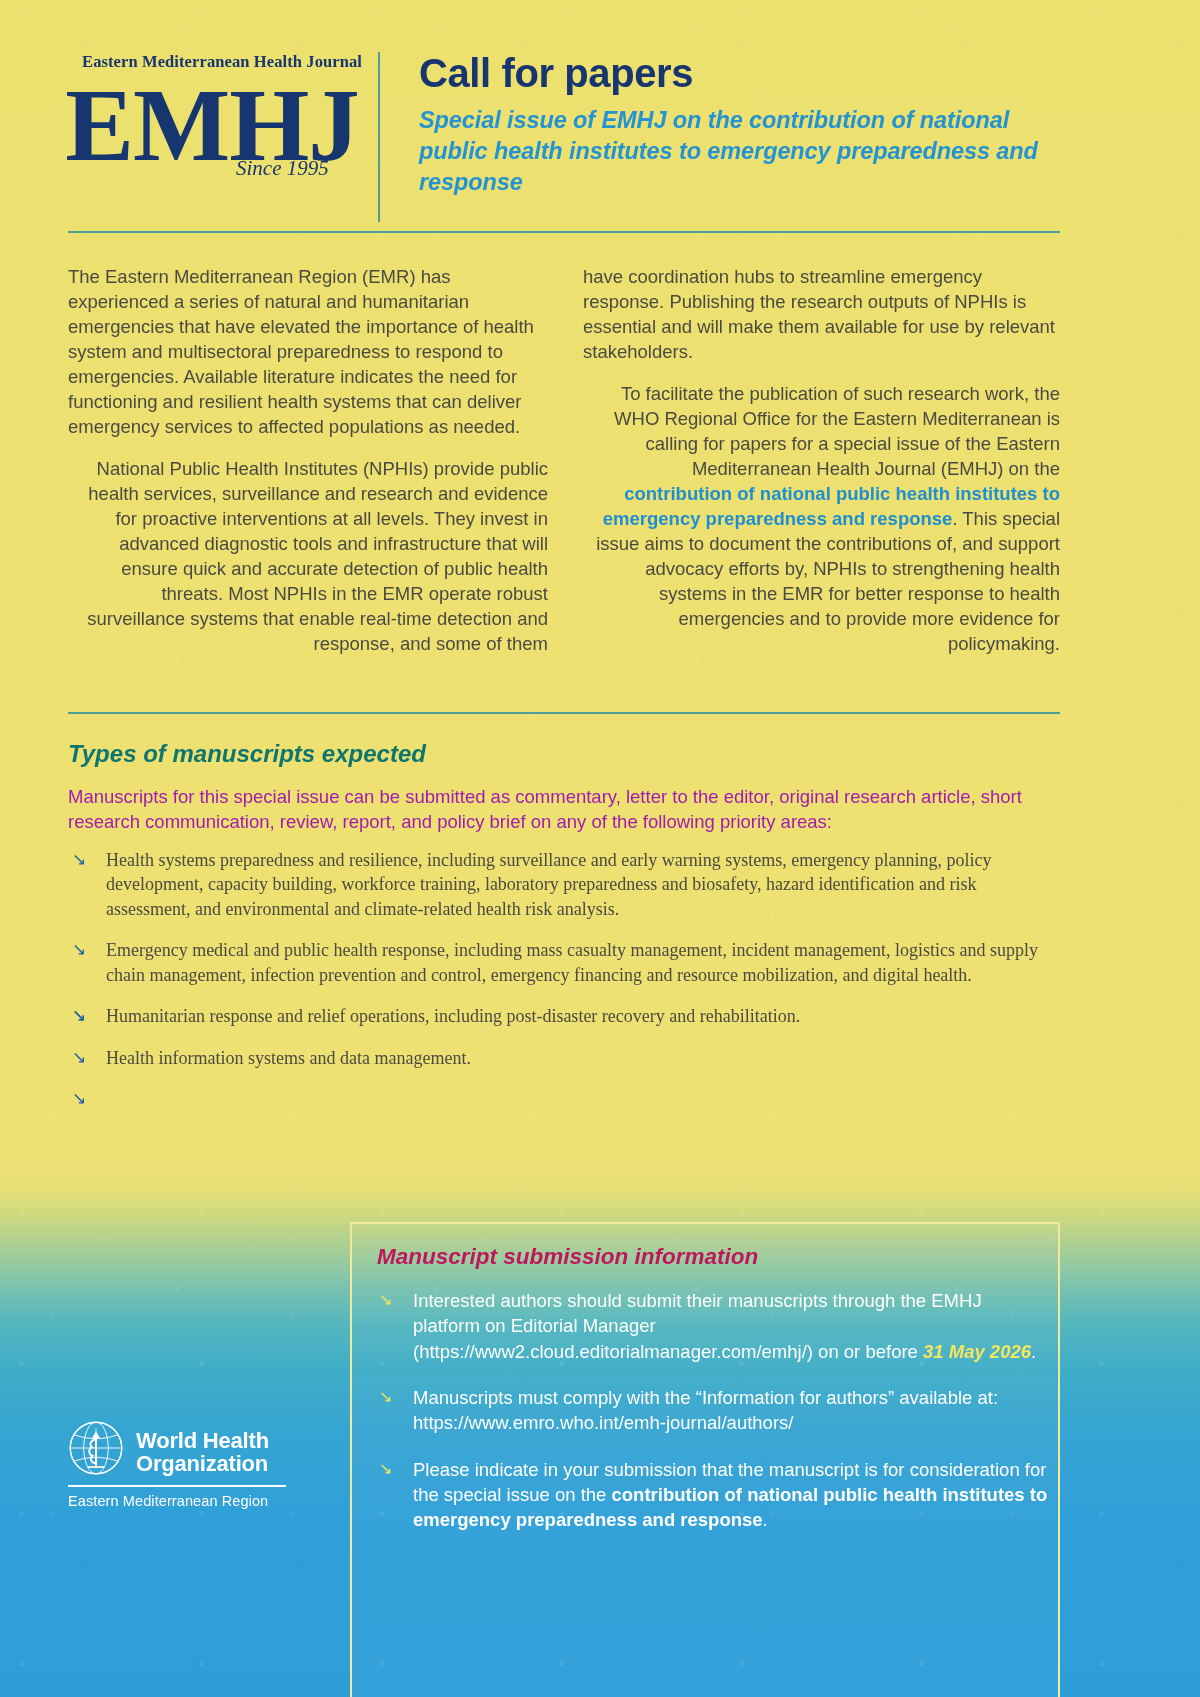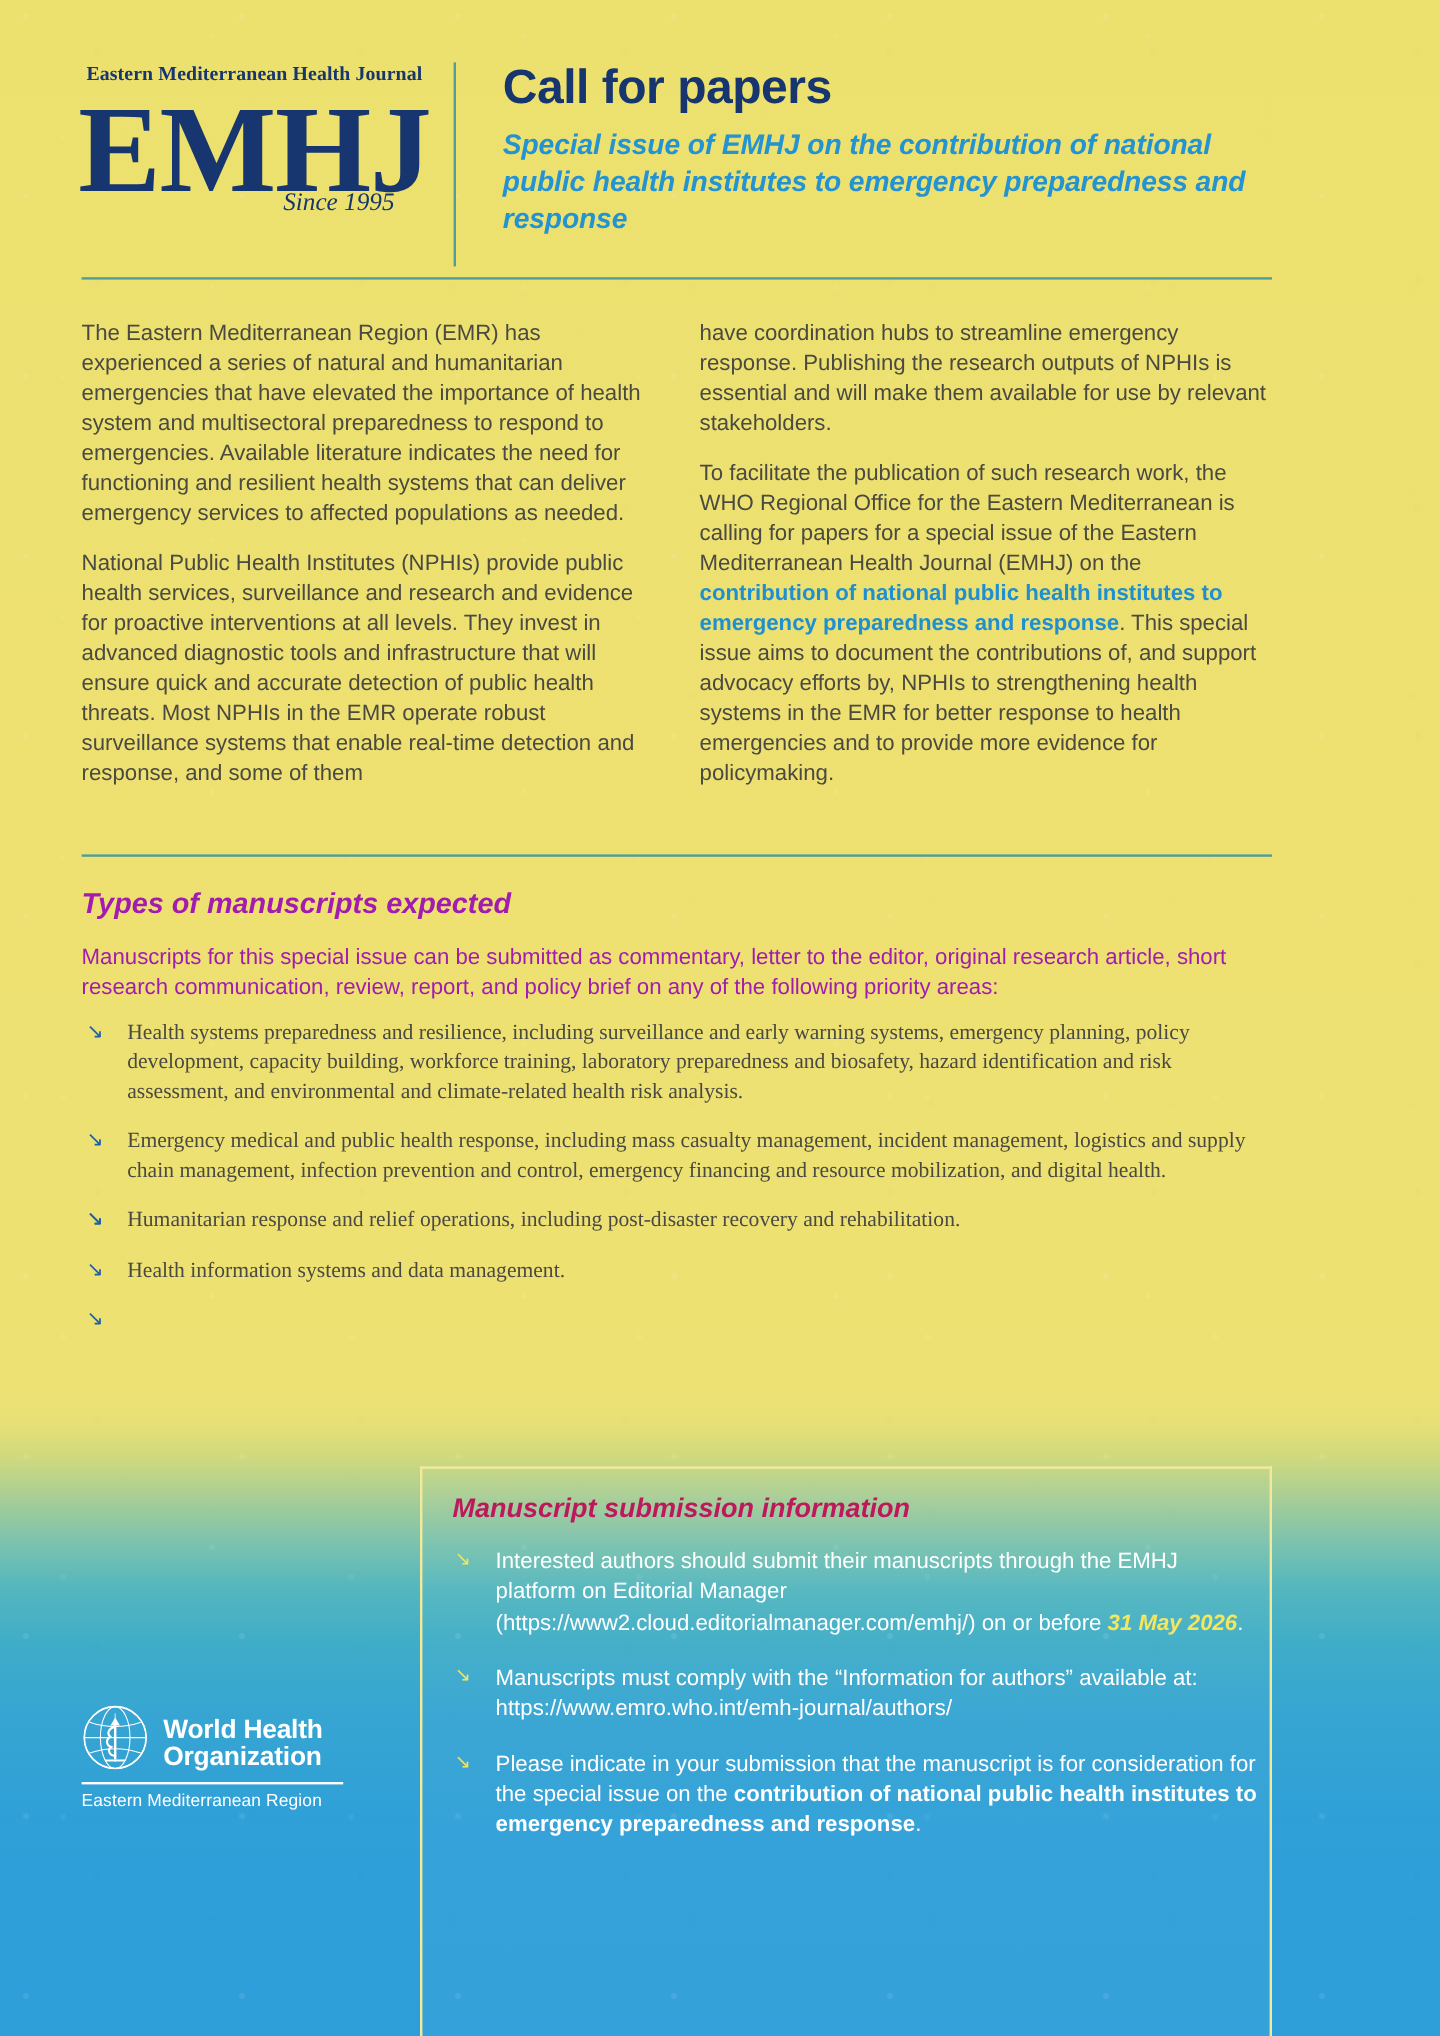--- a/index.html
+++ b/index.html
@@ -44,21 +44,21 @@
 
   #page { position:relative; z-index:2; width:1200px; height:1697px; }
 
   
   .header { position:absolute; left:0; top:0; width:1200px; height:250px; }
 
   .logo-block { position:absolute; left:62px; top:52px; width:300px; text-align:center; }
   .logo-top {
     font-family:"Liberation Serif", serif;
     font-weight:bold; font-size:16.5px; color:#17356f;
-    letter-spacing:.1px; white-space:nowrap;
+    letter-spacing:.1px; white-space:nowrap;text-align:right;
   }
   .logo-emhj {
     font-family:"Liberation Serif", serif;
     font-size:103px; line-height:.96; font-weight:bold; color:#17356f;
     letter-spacing:-1px; margin-top:4px; position:relative;
   }
   .logo-since {
     font-family:"Liberation Serif", serif;
     font-style:italic; font-size:21px; color:#17356f;
     position:absolute; right:30px; bottom:-6px;margin-top:35px;
@@ -76,29 +76,29 @@
   .head-sub {
     position:absolute; left:419px; top:105px; width:620px;
     font-size:23.5px; font-weight:bold; font-style:italic;
     color:#2393d2; line-height:1.32; letter-spacing:-.1px;
   }
 
   
   .col { position:absolute; font-size:18.5px; line-height:1.35; color:#4a4a42; }
   .col-left  { left:68px;  top:265px; width:480px; }
   .col-right { left:583px; top:265px; width:477px; }
-  .col p + p { margin-top:17px; }
+  .col p + p { margin-top:17px;text-align:right; }
   .hl-blue { color:#1e8fd0; font-weight:bold; }
 
   .hrule-mid { position:absolute; left:68px; top:712px; width:992px; height:2px; background:#4f9e9a; }
 
   
   .sec-title {
     position:absolute; left:68px; top:740px;
-    font-size:24px; font-weight:bold; font-style:italic; color:#a21caf;
+    font-size:24px; font-weight:bold; font-style:italic; color:#0f766e;
   }
   .sec-intro {
     position:absolute; left:68px; top:784px; width:988px;
     font-size:18.5px; line-height:1.36; color:#a21caf;
   }
 
   .bullets { position:absolute; left:68px; top:848px; width:992px; }
   .bullet { position:relative; padding-left:38px; margin-bottom:17px; }
   .bullet:last-child { margin-bottom:0; }
   .bullet .arrow {

